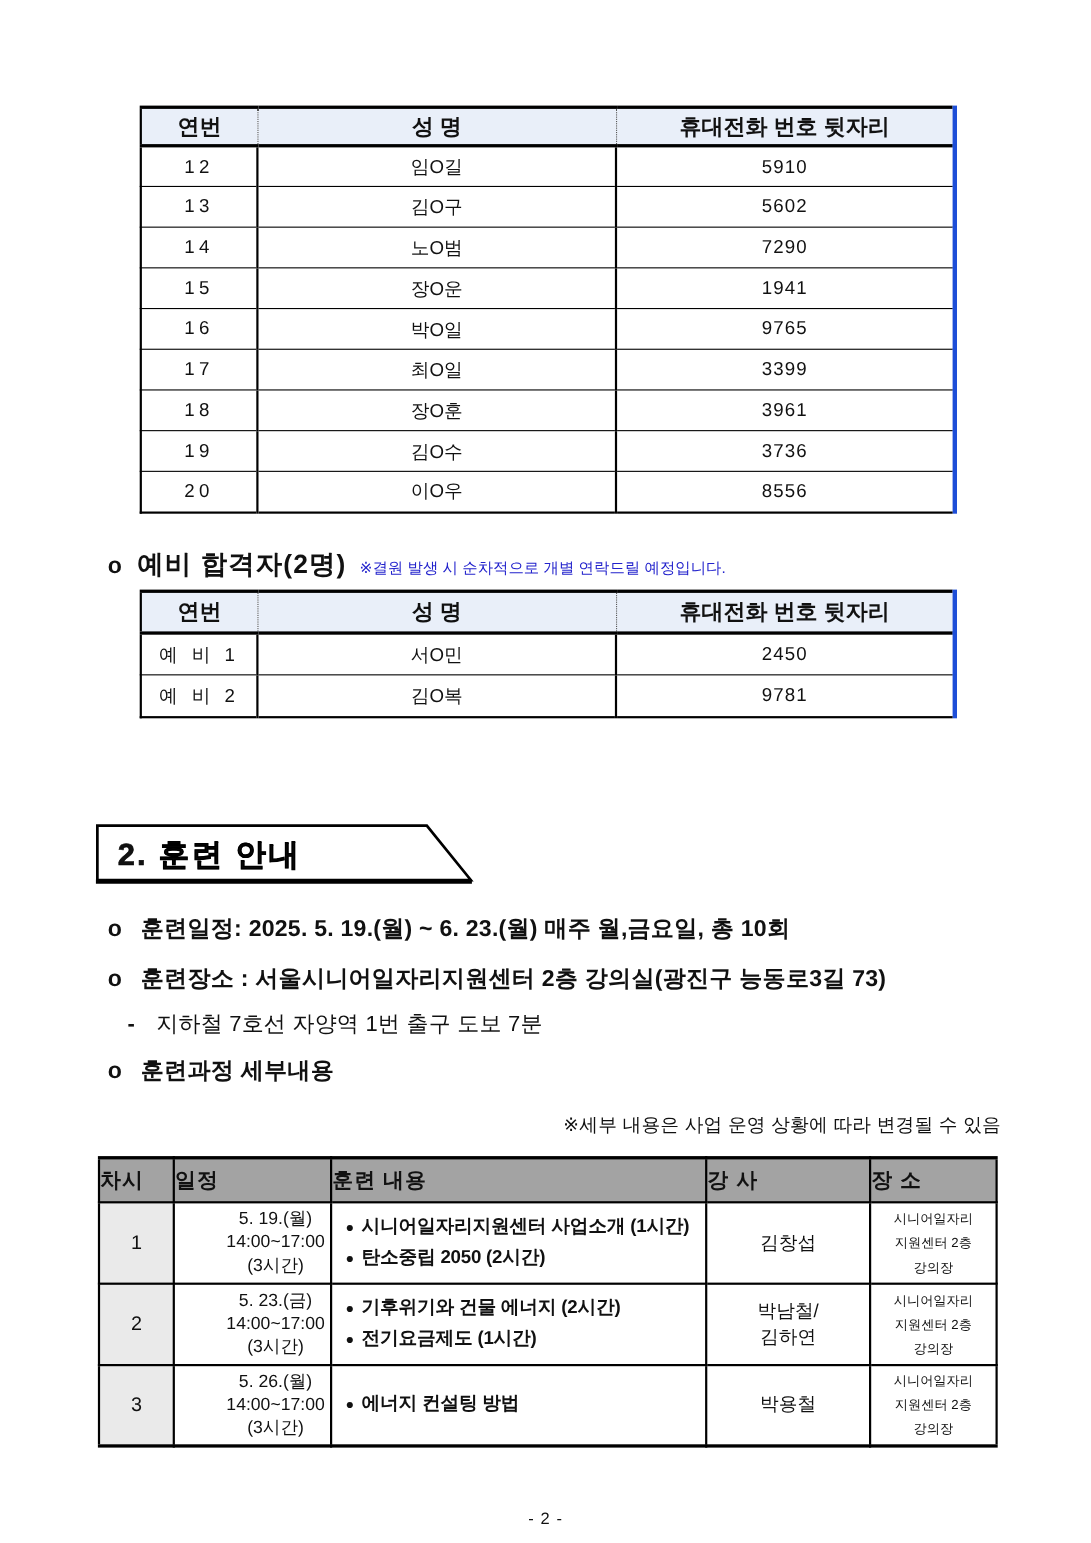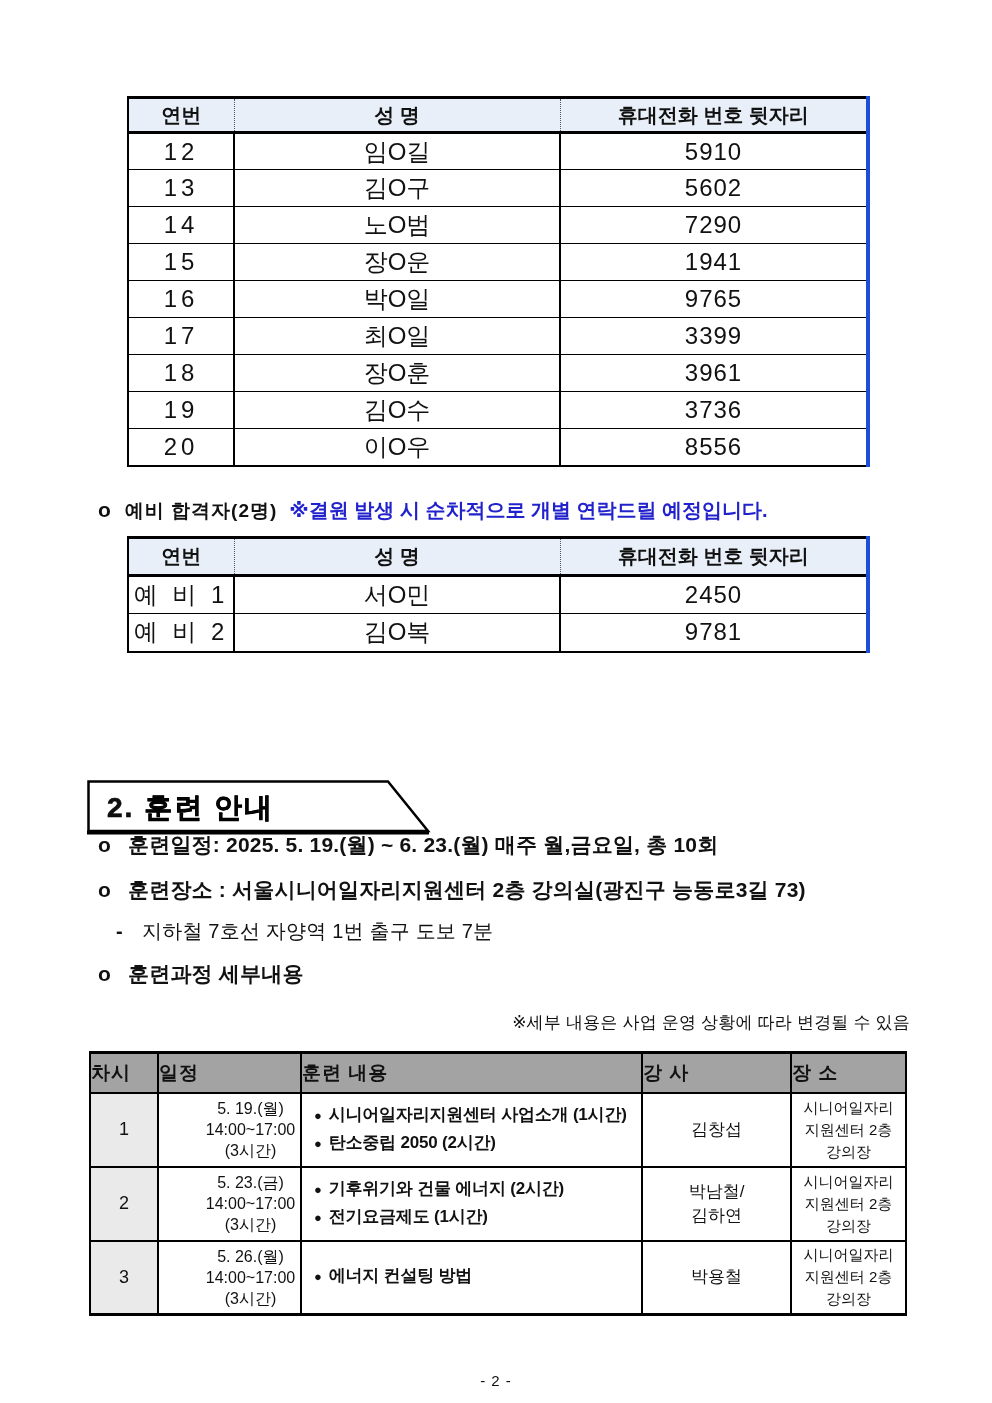--- a/index.html
+++ b/index.html
@@ -14,38 +14,38 @@
   .pass-wrap { position:absolute; }
   table.pass { border-collapse:collapse; table-layout:fixed; width:740px;
     border-left:2px solid #000; border-right:4px solid #1d4ed8; border-bottom:2px solid #000; }
   table.pass th {
     background:#e9eff9; border-top:3px solid #000; border-bottom:3px solid #000;
     font-size:20px; font-weight:bold; text-align:center; vertical-align:middle;
   }
   table.pass th + th { border-left:1px dotted #555; }
   table.pass td {
     border:1px solid #000; text-align:center; vertical-align:middle;
-    font-size:24px; background:#fff;
+    font-size:17px; background:#fff;
   }
   table.pass td + td { border-left:2px solid #000; }
   #passers-table th { height:35px; }
   #passers-table td { height:37px; }
   #reserve-table th { height:38px; }
   #reserve-table td { height:38px; }
   table.pass td:first-child { letter-spacing:4px; }
   table.pass td:last-child  { letter-spacing:1px; }
 
   
   .reserve-head { position:absolute; left:98px; top:497px; white-space:nowrap; }
   .reserve-head .marker { font-size:21px; font-weight:bold; margin-right:14px; }
-  .reserve-head .title  { font-size:19px; font-weight:bold; letter-spacing:1px; }
-  .reserve-head .note   { font-size:20px; font-weight:bold; margin-left:12px;margin-top:44px; }
-
-  
-  .sec-banner { position:absolute; left:87px; top:780px; width:350px; height:58px; }
+  .reserve-head .title  { font-size:24px; font-weight:bold; letter-spacing:1px; }
+  .reserve-head .note   { font-size:14px; font-weight:normal; margin-left:12px;margin-top:44px; }
+
+  
+  .sec-banner { position:absolute; left:87px; top:749px; width:350px; height:58px; }
   .sec-banner svg { position:absolute; left:0; top:0; }
   .sec-banner .sec-title {
     position:absolute; left:20px; top:9px; font-size:28px; font-weight:bold;
     letter-spacing:2px; -webkit-text-stroke:0.6px #000;
   }
 
   
   .info-list { position:absolute; left:98px; top:830px; width:850px; }
   .info-item { display:flex; align-items:baseline; font-size:21px; font-weight:600;
     margin-bottom:16px; line-height:29px; letter-spacing:0.2px; white-space:nowrap; }
@@ -63,21 +63,21 @@
     background:#a3a3a3; border:2px solid #000; height:40px;
     font-size:19px; font-weight:bold; text-align:left; vertical-align:middle; letter-spacing:1px;
   }
   table.sch td { border:2px solid #000; height:74px; vertical-align:middle; text-align:center; background:#fff; }
   table.sch td.no { background:#eaeaea; font-size:18px; }
   table.sch td.when { font-size:16px; line-height:21px;padding-left:42px; }
   table.sch td.contents { text-align:left; padding:3px 6px 4px 12px; }
   table.sch td.contents .citem { font-size:17px; font-weight:bold; line-height:20px; margin:7px 0; letter-spacing:-0.2px; }
   table.sch td.contents .bullet { margin-right:7px; font-size:13px; }
   table.sch td.who { font-size:17px; line-height:24px; }
-  table.sch td.where { font-size:15px; line-height:22px; }
+  table.sch td.where { font-size:12px; line-height:22px; }
 
   .page-footer { position:absolute; left:0; top:1372px; width:100%; text-align:center;
     font-size:15px; letter-spacing:1px; }
 </style>
 </head>
 <body>
 
 <div id="page">
 
   <div class="pass-wrap" style="left:127px; top:96px;">

